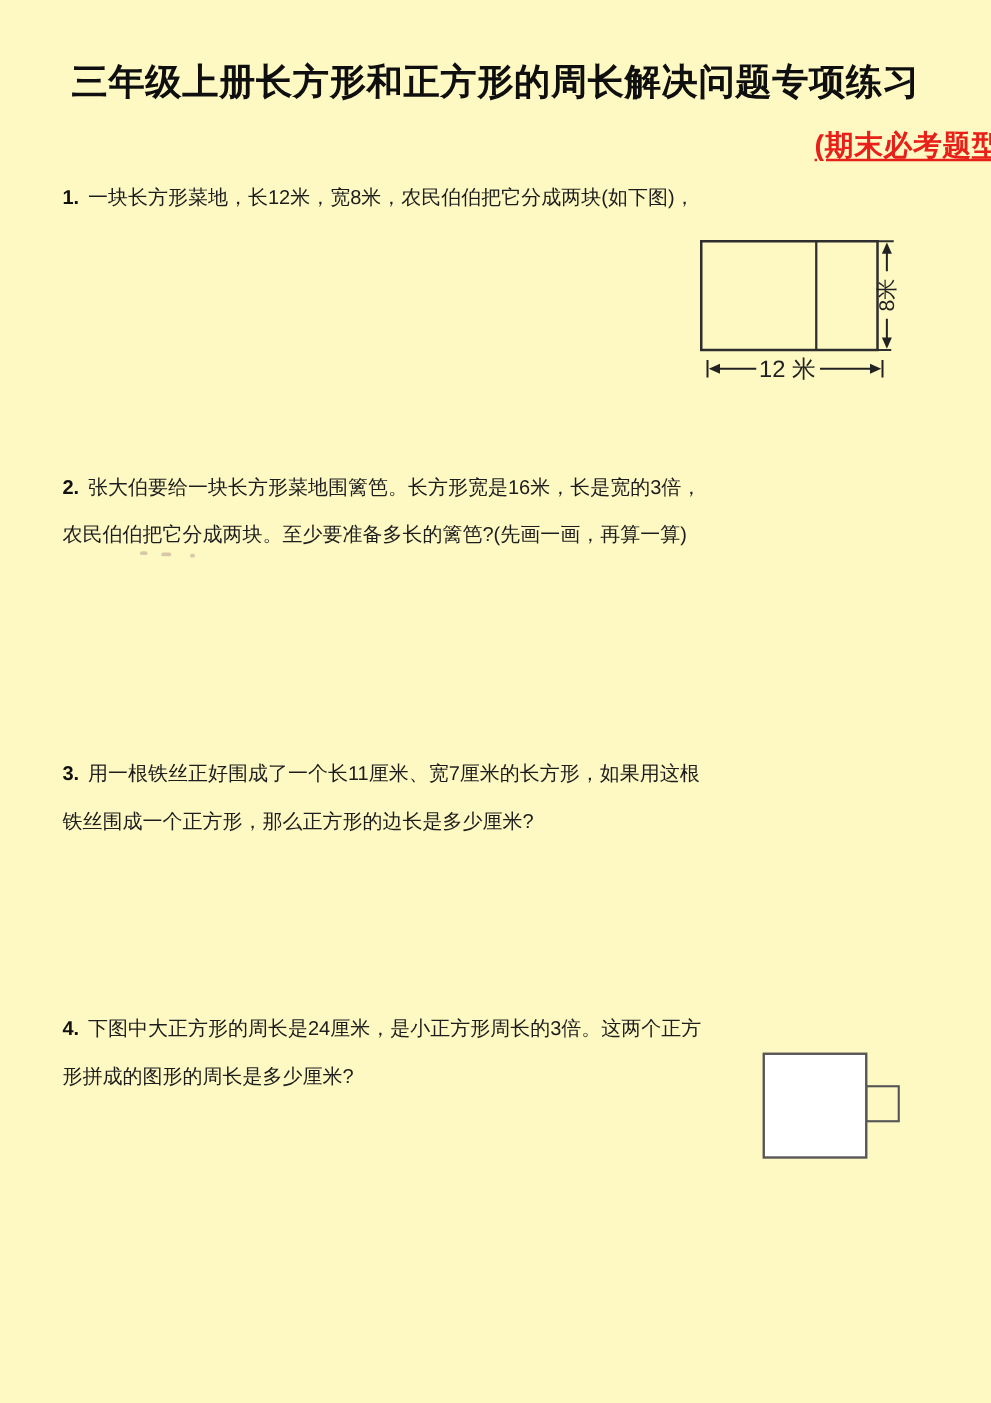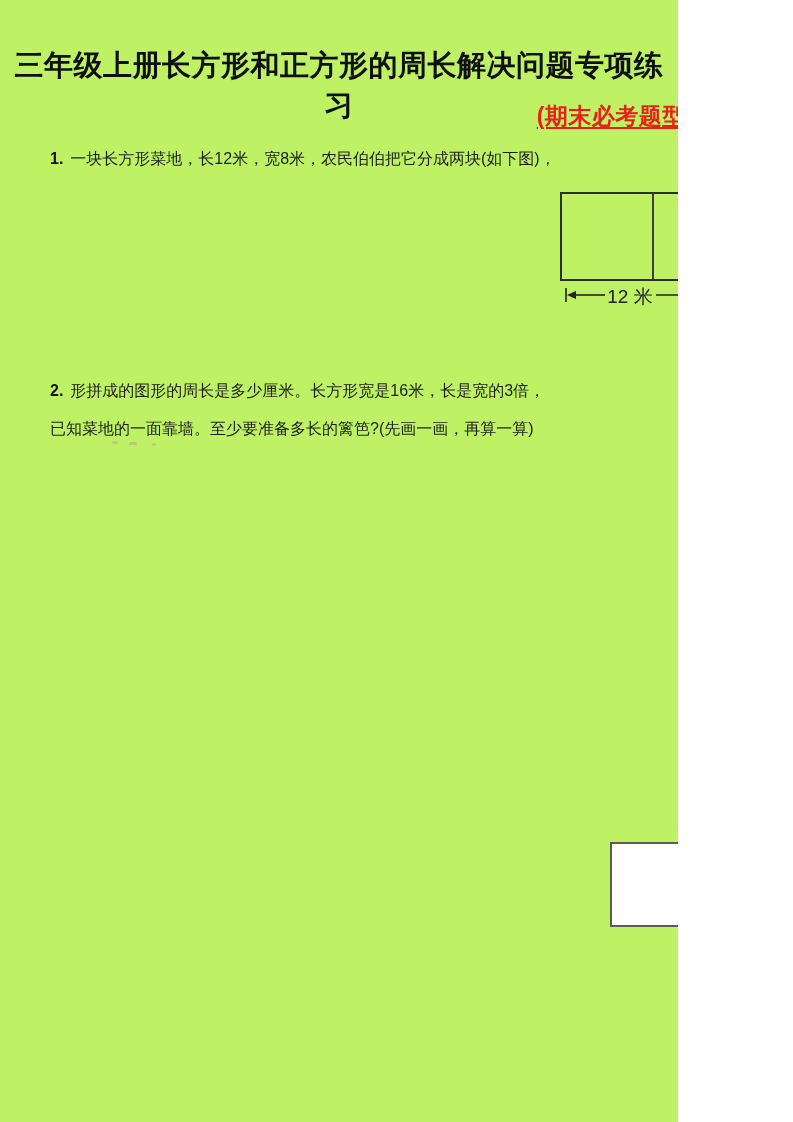--- a/index.html
+++ b/index.html
@@ -1,20 +1,20 @@
 <!DOCTYPE html>
 <html><head>
 <meta charset="utf-8">
 <style>
   * { margin:0; padding:0; box-sizing:border-box; }
   html,body { background:#ffffff; }
   .page {
     position:relative;
-    width:678px; height:1122px;
-    background:#bef264;
+    width:793px; height:1122px;
+    background:#fef9c3;
     overflow:hidden;
     font-family:"Liberation Sans", sans-serif;
     color:#1d1d1d;
   }
   .title {
     position:absolute; top:46px; left:0; width:100%;
     text-align:center;
     font-size:29px; font-weight:700; color:#0f0f0f;
     letter-spacing:0.5px;
   }
@@ -92,31 +92,39 @@
         <polygon points="15,107 24,103 24,111" fill="#222"></polygon>
         <line x1="23" y1="107" x2="53" y2="107" stroke="#222" stroke-width="1.6"></line>
         <line x1="104" y1="107" x2="146" y2="107" stroke="#222" stroke-width="1.6"></line>
         <polygon points="153,107 144,103 144,111" fill="#222"></polygon>
       </g>
       <text x="78" y="108" font-size="19" text-anchor="middle" dominant-baseline="central">12 米</text>
     </svg>
   </div>
 
   <div class="problem p2">
-    <div><span class="num">2.</span><span>形拼成的图形的周长是多少厘米。长方形宽是16米，长是宽的3倍，</span></div>
-    <div>已知菜地的一面靠墙。至少要准备多长的篱笆?(先画一画，再算一算)</div>
+    <div><span class="num">2.</span><span>张大伯要给一块长方形菜地围篱笆。长方形宽是16米，长是宽的3倍，</span></div>
+    <div>农民伯伯把它分成两块。至少要准备多长的篱笆?(先画一画，再算一算)</div>
   </div>
 
   <div class="artifact">
       <i></i>
       <i></i>
       <i></i>
     </div>
 
+  <div class="problem p3">
+    <div><span class="num">3.</span><span>用一根铁丝正好围成了一个长11厘米、宽7厘米的长方形，如果用这根</span></div>
+    <div>铁丝围成一个正方形，那么正方形的边长是多少厘米?</div>
+  </div>
 
+  <div class="problem p4">
+    <div><span class="num">4.</span><span>下图中大正方形的周长是24厘米，是小正方形周长的3倍。这两个正方</span></div>
+    <div>形拼成的图形的周长是多少厘米?</div>
+  </div>
 
   <div class="diagram diagram-4">
     <svg width="130" height="100" viewBox="0 0 130 100">
       <rect x="93" y="31" width="26" height="28" fill="none" stroke="#565656" stroke-width="1.7"></rect>
       <rect x="11" y="5" width="82" height="83" fill="#ffffff" stroke="#565656" stroke-width="1.9"></rect>
     </svg>
   </div>
 
 </div>
 

